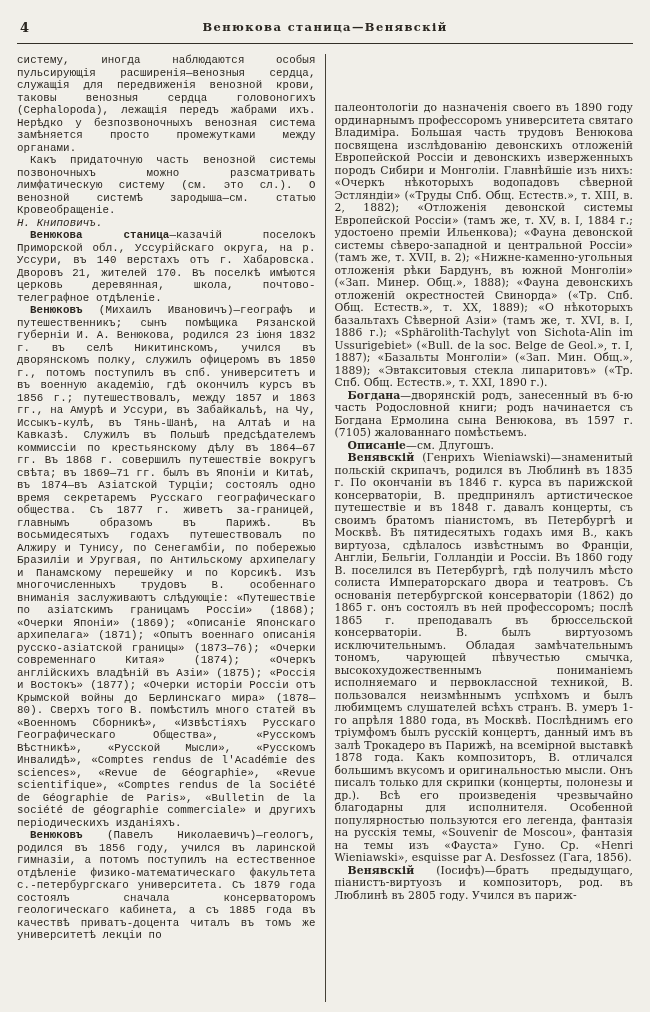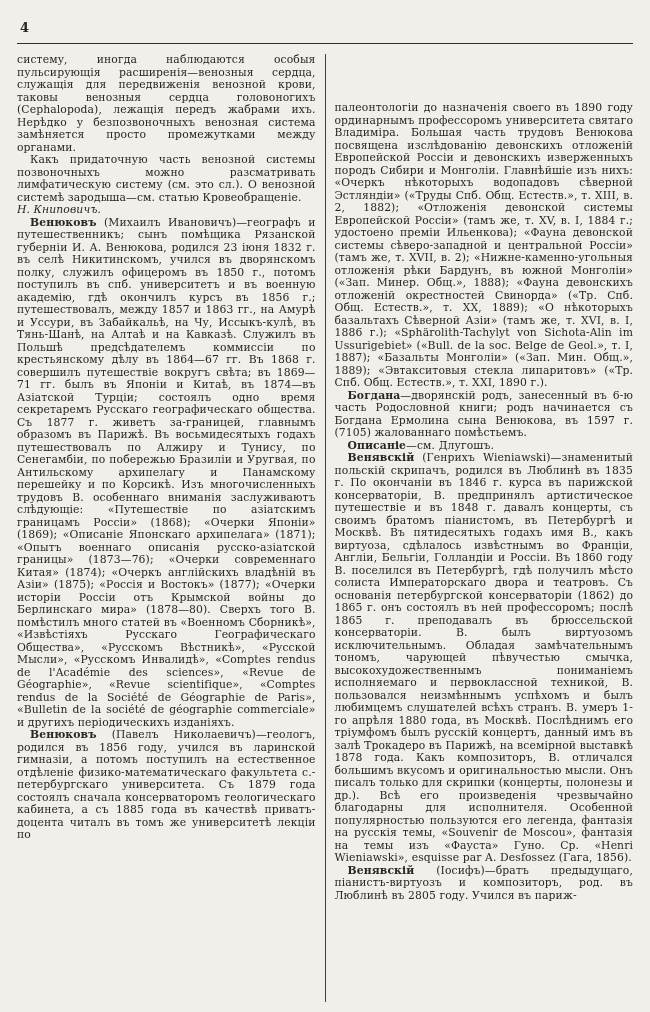--- a/index.html
+++ b/index.html
@@ -37,21 +37,21 @@
     overflow:hidden;
   }
   .column {
     flex:1 1 0;
     overflow:hidden;
     text-align:justify;
     font-size:10.8px;
     line-height:12.5px;
     letter-spacing:0.1px;
   }
-  .column.left  { padding-right:9px; }
+  .column.left  { padding-right:9px;font-family:Liberation Mono, monospace; }
   .column.right { padding-left:9px;margin-top:48px; }
   .column-divider {
     flex:0 0 1px;
     width:1px;
     background:#454036;
   }
   p.para { text-indent:13px; }
   p.para.noindent { text-indent:0; }
   .lead { font-weight:bold; }
   p.signature {
@@ -59,30 +59,32 @@
     padding-right:8px;
   }
 </style>
 </head>
 <body>
 
 <div class="page">
 
   <header class="page-header">
     <span class="page-number">4</span>
+    <div class="running-title">Венюкова станица—Венявскій</div>
   </header>
 
   <div class="header-rule"></div>
 
   <main class="columns">
 
     <section class="column left">
       <p class="para noindent"><span>систему, иногда наблюдаются особыя пульсирующія расширенія—венозныя сердца, служащія для передвиженія венозной крови, таковы венозныя сердца головоногихъ (Cephalopoda), лежащія передъ жабрами ихъ. Нерѣдко у безпозвоночныхъ венозная система замѣняется просто промежутками между органами.</span></p>
       <p class="para"><span>Какъ придаточную часть венозной системы позвоночныхъ можно разсматривать лимфатическую систему (см. это сл.). О венозной системѣ зародыша—см. статью Кровеобращеніе.</span></p>
       <p class="signature">Н. Книповичъ.</p>
+      <p class="para entry"><b class="lead">Венюкова станица</b><span>—казачій поселокъ Приморской обл., Уссурійскаго округа, на р. Уссури, въ 140 верстахъ отъ г. Хабаровска. Дворовъ 21, жителей 170. Въ поселкѣ имѣются церковь деревянная, школа, почтово-телеграфное отдѣленіе.</span></p>
       <p class="para entry"><b class="lead">Венюковъ</b><span> (Михаилъ Ивановичъ)—географъ и путешественникъ; сынъ помѣщика Рязанской губерніи И. А. Венюкова, родился 23 іюня 1832 г. въ селѣ Никитинскомъ, учился въ дворянскомъ полку, служилъ офицеромъ въ 1850 г., потомъ поступилъ въ спб. университетъ и въ военную академію, гдѣ окончилъ курсъ въ 1856 г.; путешествовалъ, между 1857 и 1863 гг., на Амурѣ и Уссури, въ Забайкальѣ, на Чу, Иссыкъ-кулѣ, въ Тянь-Шанѣ, на Алтаѣ и на Кавказѣ. Служилъ въ Польшѣ предсѣдателемъ коммиссіи по крестьянскому дѣлу въ 1864—67 гг. Въ 1868 г. совершилъ путешествіе вокругъ свѣта; въ 1869—71 гг. былъ въ Японіи и Китаѣ, въ 1874—въ Азіатской Турціи; состоялъ одно время секретаремъ Русскаго географическаго общества. Съ 1877 г. живетъ за-границей, главнымъ образомъ въ Парижѣ. Въ восьмидесятыхъ годахъ путешествовалъ по Алжиру и Тунису, по Сенегамбіи, по побережью Бразиліи и Уругвая, по Антильскому архипелагу и Панамскому перешейку и по Корсикѣ. Изъ многочисленныхъ трудовъ В. особеннаго вниманія заслуживаютъ слѣдующіе: «Путешествіе по азіатскимъ границамъ Россіи» (1868); «Очерки Японіи» (1869); «Описаніе Японскаго архипелага» (1871); «Опытъ военнаго описанія русско-азіатской границы» (1873—76); «Очерки современнаго Китая» (1874); «Очеркъ англійскихъ владѣній въ Азіи» (1875); «Россія и Востокъ» (1877); «Очерки исторіи Россіи отъ Крымской войны до Берлинскаго мира» (1878—80). Сверхъ того В. помѣстилъ много статей въ «Военномъ Сборникѣ», «Извѣстіяхъ Русскаго Географическаго Общества», «Русскомъ Вѣстникѣ», «Русской Мысли», «Русскомъ Инвалидѣ», «Comptes rendus de l'Académie des sciences», «Revue de Géographie», «Revue scientifique», «Comptes rendus de la Société de Géographie de Paris», «Bulletin de la société de géographie commerciale» и другихъ періодическихъ изданіяхъ.</span></p>
       <p class="para entry"><b class="lead">Венюковъ</b><span> (Павелъ Николаевичъ)—геологъ, родился въ 1856 году, учился въ ларинской гимназіи, а потомъ поступилъ на естественное отдѣленіе физико-математическаго факультета с.-петербургскаго университета. Съ 1879 года состоялъ сначала консерваторомъ геологическаго кабинета, а съ 1885 года въ качествѣ приватъ-доцента читалъ въ томъ же университетѣ лекціи по</span></p>
     </section>
 
     <div class="column-divider"></div>
 
     <section class="column right">
       <p class="para noindent"><span>палеонтологіи до назначенія своего въ 1890 году ординарнымъ профессоромъ университета святаго Владиміра. Большая часть трудовъ Венюкова посвящена изслѣдованію девонскихъ отложеній Европейской Россіи и девонскихъ изверженныхъ породъ Сибири и Монголіи. Главнѣйшіе изъ нихъ: «Очеркъ нѣкоторыхъ водопадовъ сѣверной Эстляндіи» («Труды Спб. Общ. Естеств.», т. XIII, в. 2, 1882); «Отложенія девонской системы Европейской Россіи» (тамъ же, т. XV, в. I, 1884 г.; удостоено преміи Ильенкова); «Фауна девонской системы сѣверо-западной и центральной Россіи» (тамъ же, т. XVII, в. 2); «Нижне-каменно-угольныя отложенія рѣки Бардунъ, въ южной Монголіи» («Зап. Минер. Общ.», 1888); «Фауна девонскихъ отложеній окрестностей Свинорда» («Тр. Спб. Общ. Естеств.», т. XX, 1889); «О нѣкоторыхъ базальтахъ Сѣверной Азіи» (тамъ же, т. XVI, в. I, 1886 г.); «Sphärolith-Tachylyt von Sichota-Alin im Ussurigebiet» («Bull. de la soc. Belge de Geol.», т. I, 1887); «Базальты Монголіи» («Зап. Мин. Общ.», 1889); «Эвтакситовыя стекла липаритовъ» («Тр. Спб. Общ. Естеств.», т. XXI, 1890 г.).</span></p>
       <p class="para entry"><b class="lead">Богдана</b><span>—дворянскій родъ, занесенный въ 6-ю часть Родословной книги; родъ начинается съ Богдана Ермолина сына Венюкова, въ 1597 г. (7105) жалованнаго помѣстьемъ.</span></p>
       <p class="para entry"><b class="lead">Описаніе</b><span>—см. Длугошъ.</span></p>

